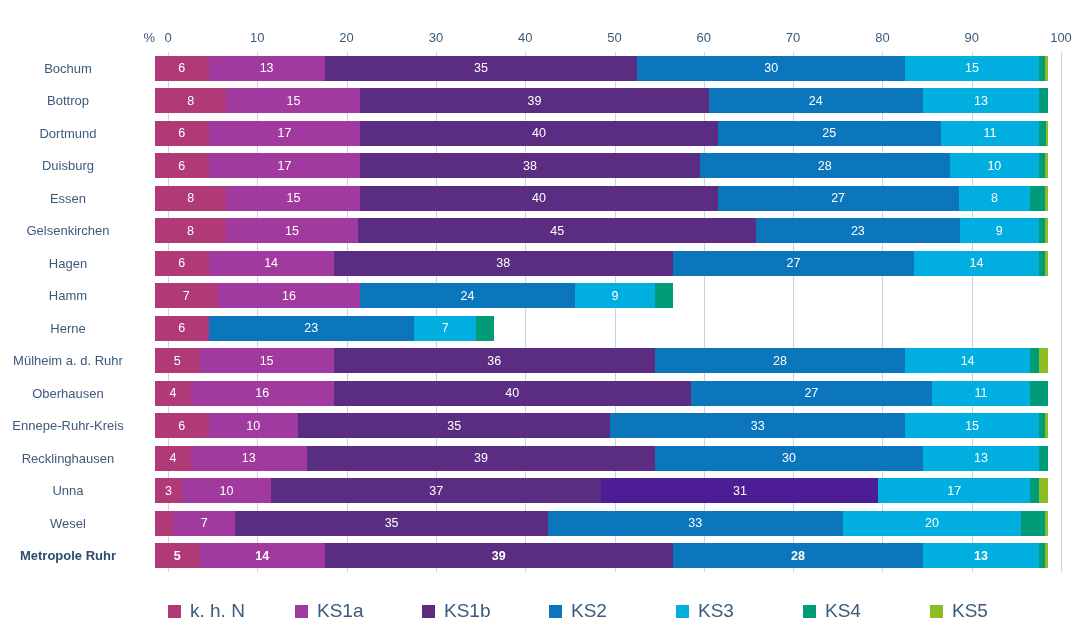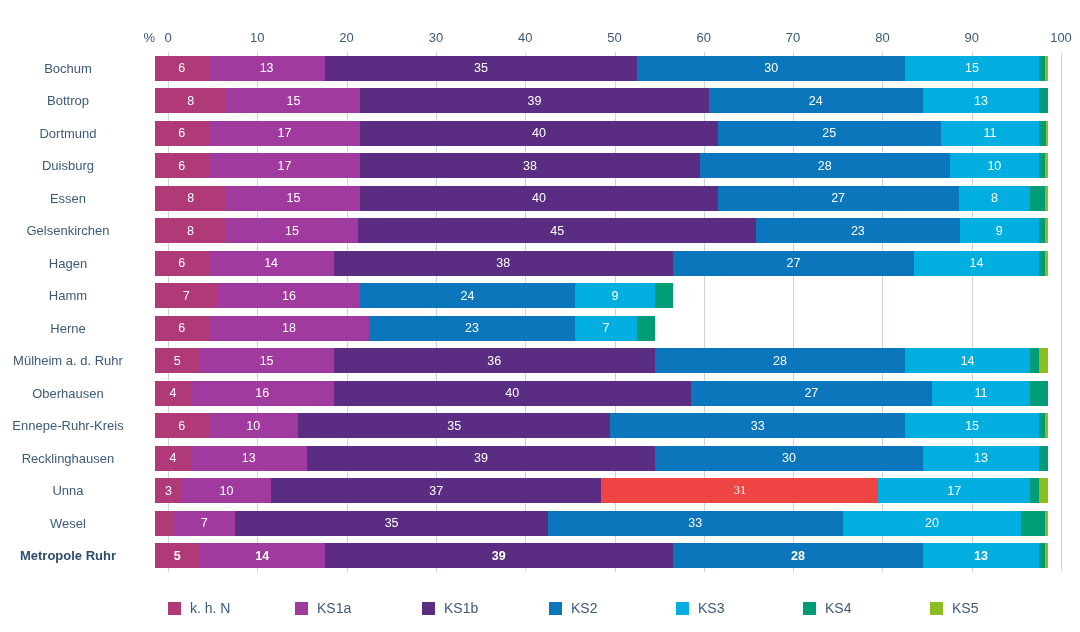--- a/index.html
+++ b/index.html
@@ -133,21 +133,21 @@
     align-items: center;
     width: 127px;
   }
   .legend-swatch {
     width: 13px;
     height: 13px;
     flex: 0 0 13px;
     margin-right: 9px;
   }
   .legend-text {
-    font-size: 14px;
+    font-size: 19px;
     color: #3d5a7a;
     white-space: nowrap;
   }
 </style>
 </head>
 <body>
 
 <div id="chart-root">
 
   <div id="axis-row">
@@ -272,21 +272,20 @@
           <div class="seg" style="background: rgb(161, 58, 158); width: 16%;">16</div>
           <div class="seg" style="background: rgb(11, 118, 188); width: 24%;">24</div>
           <div class="seg" style="background: rgb(0, 174, 224); width: 9%;">9</div>
           <div class="seg" style="background: rgb(0, 155, 119); width: 2%;"></div>
         </div>
       </div>
       <div class="bar-row">
         <div class="row-label">Herne</div>
         <div class="bar-track">
           <div class="seg" style="background: rgb(176, 58, 119); width: 6%;">6</div>
-          <div class="seg" style="background: rgb(161, 58, 158); width: 18%;">18</div>
           <div class="seg" style="background: rgb(11, 118, 188); width: 23%;">23</div>
           <div class="seg" style="background: rgb(0, 174, 224); width: 7%;">7</div>
           <div class="seg" style="background: rgb(0, 155, 119); width: 2%;"></div>
         </div>
       </div>
       <div class="bar-row">
         <div class="row-label">Mülheim a. d. Ruhr</div>
         <div class="bar-track">
           <div class="seg" style="background: rgb(176, 58, 119); width: 5%;">5</div>
           <div class="seg" style="background: rgb(161, 58, 158); width: 15%;">15</div>
@@ -330,21 +329,21 @@
           <div class="seg" style="background: rgb(0, 174, 224); width: 13%;">13</div>
           <div class="seg" style="background: rgb(0, 155, 119); width: 1%;"></div>
         </div>
       </div>
       <div class="bar-row">
         <div class="row-label">Unna</div>
         <div class="bar-track">
           <div class="seg" style="background: rgb(176, 58, 119); width: 3%;">3</div>
           <div class="seg" style="background: rgb(161, 58, 158); width: 10%;">10</div>
           <div class="seg" style="background: rgb(91, 45, 130); width: 37%;">37</div>
-          <div class="seg" style="background: #ef4444; width: 31%; font-family: Liberation Serif, serif;">31</div>
+          <div class="seg" style="background: #4c1d95; width: 31%;">31</div>
           <div class="seg" style="background: rgb(0, 174, 224); width: 17%;">17</div>
           <div class="seg" style="background: rgb(0, 155, 119); width: 1%;"></div>
           <div class="seg" style="background: rgb(140, 190, 33); width: 1%;"></div>
         </div>
       </div>
       <div class="bar-row">
         <div class="row-label">Wesel</div>
         <div class="bar-track">
           <div class="seg" style="background: rgb(176, 58, 119); width: 2%;"></div>
           <div class="seg" style="background: rgb(161, 58, 158); width: 7%;">7</div>

